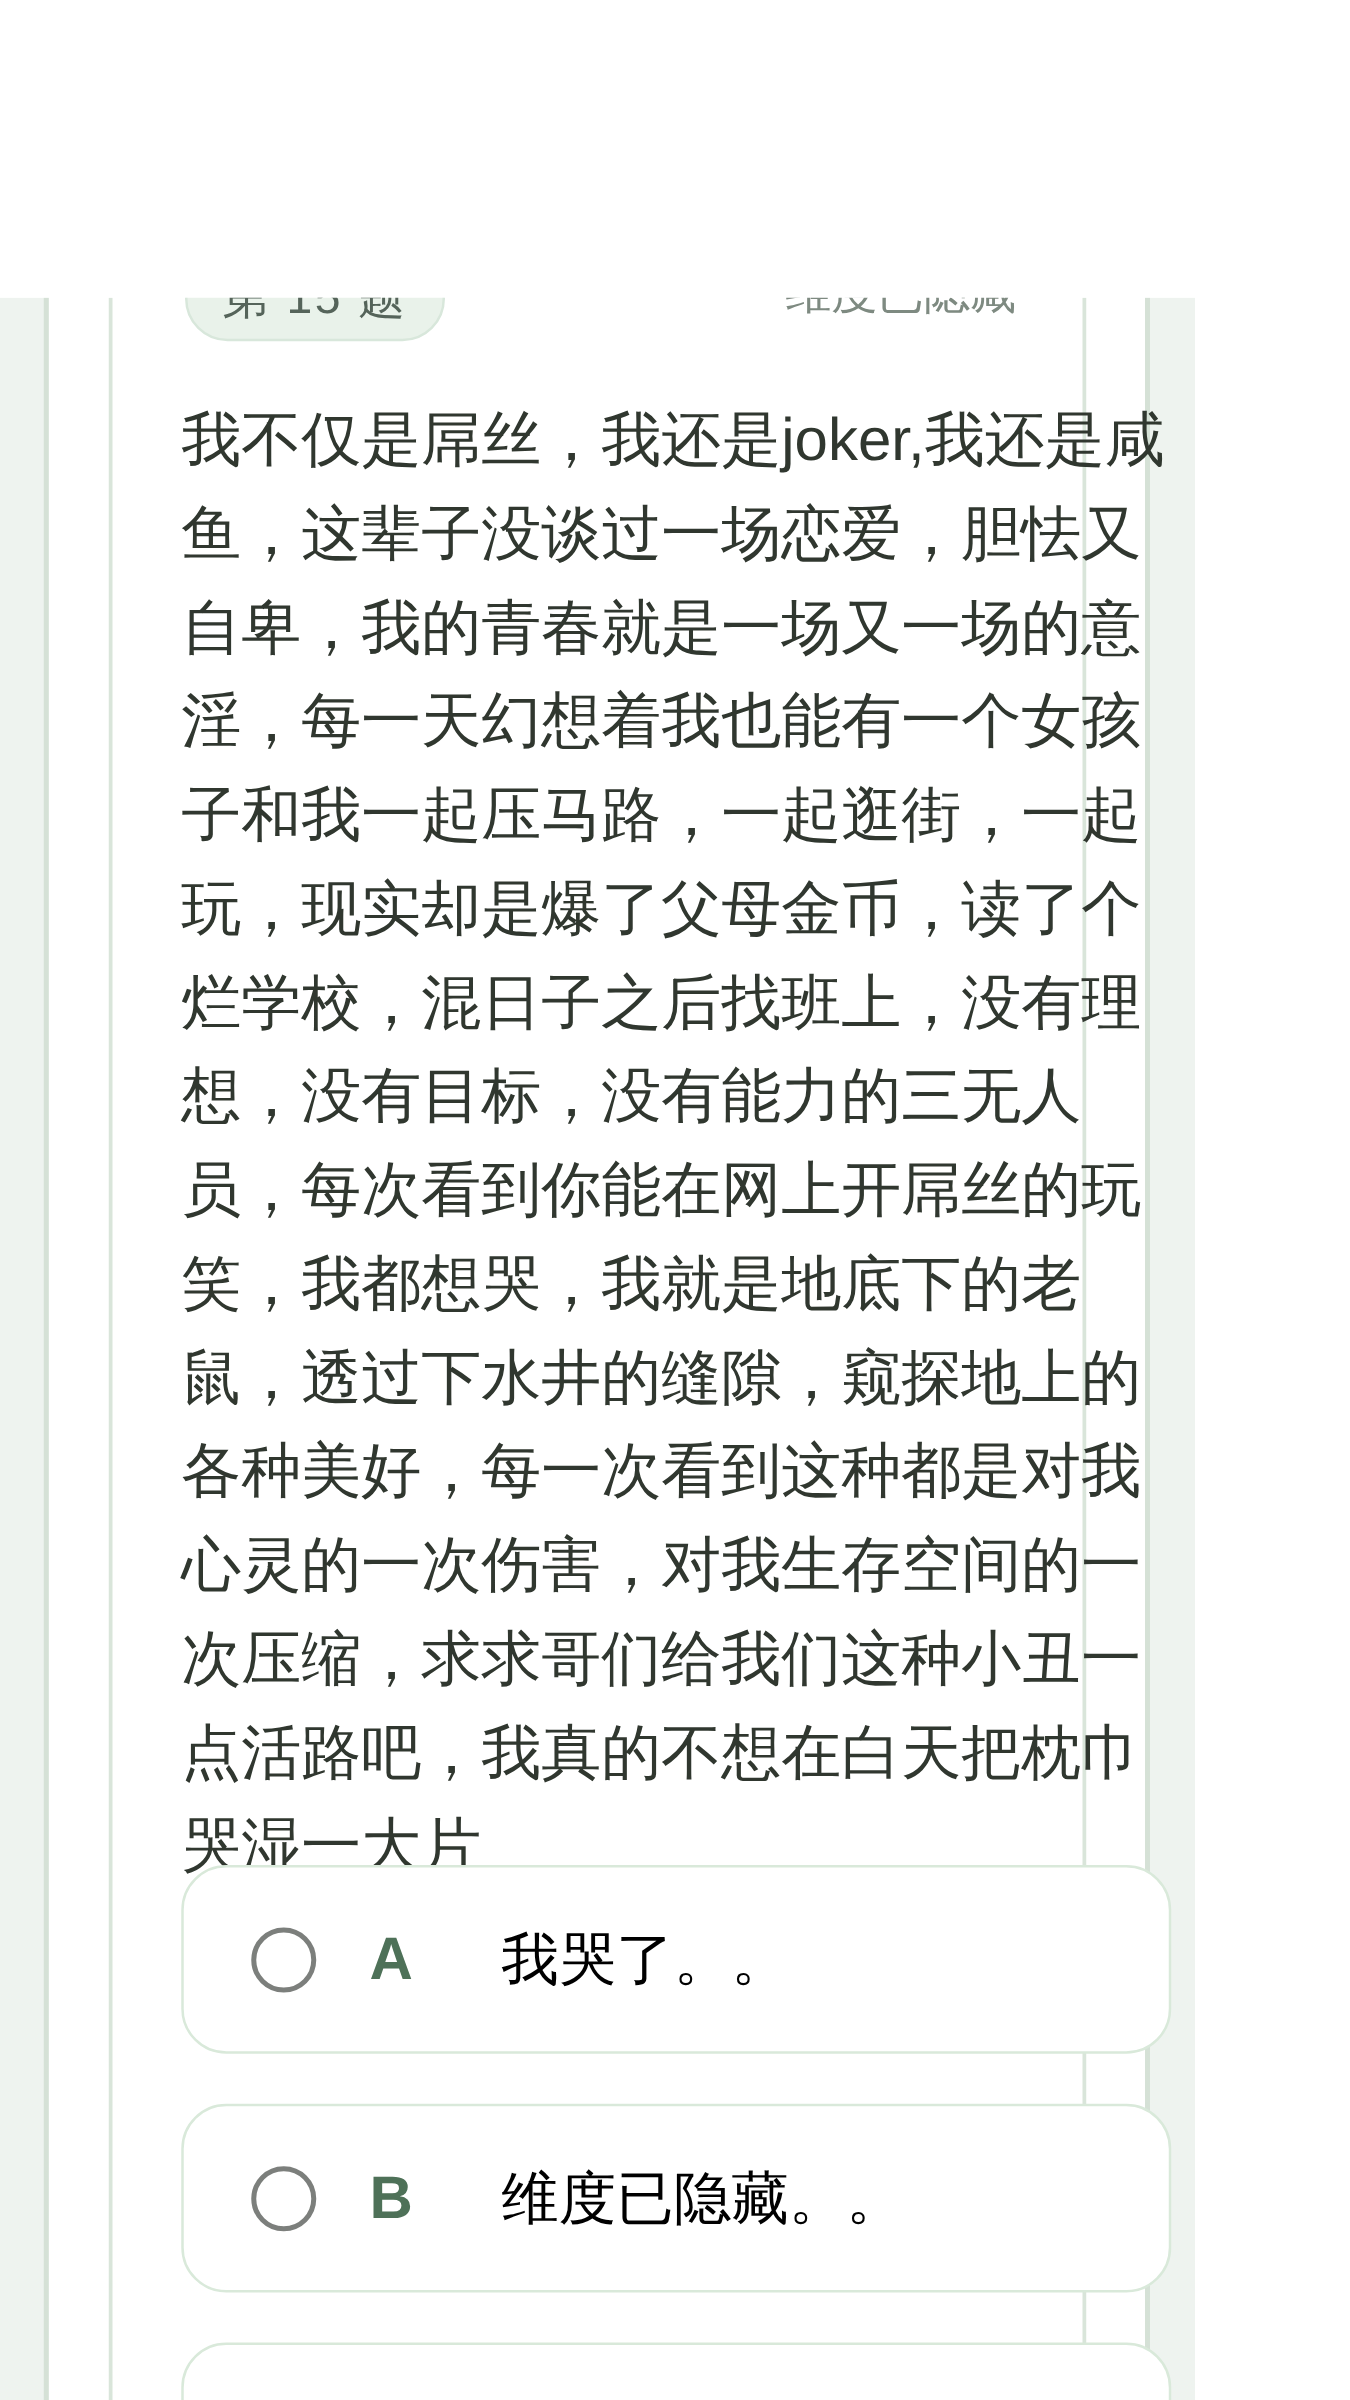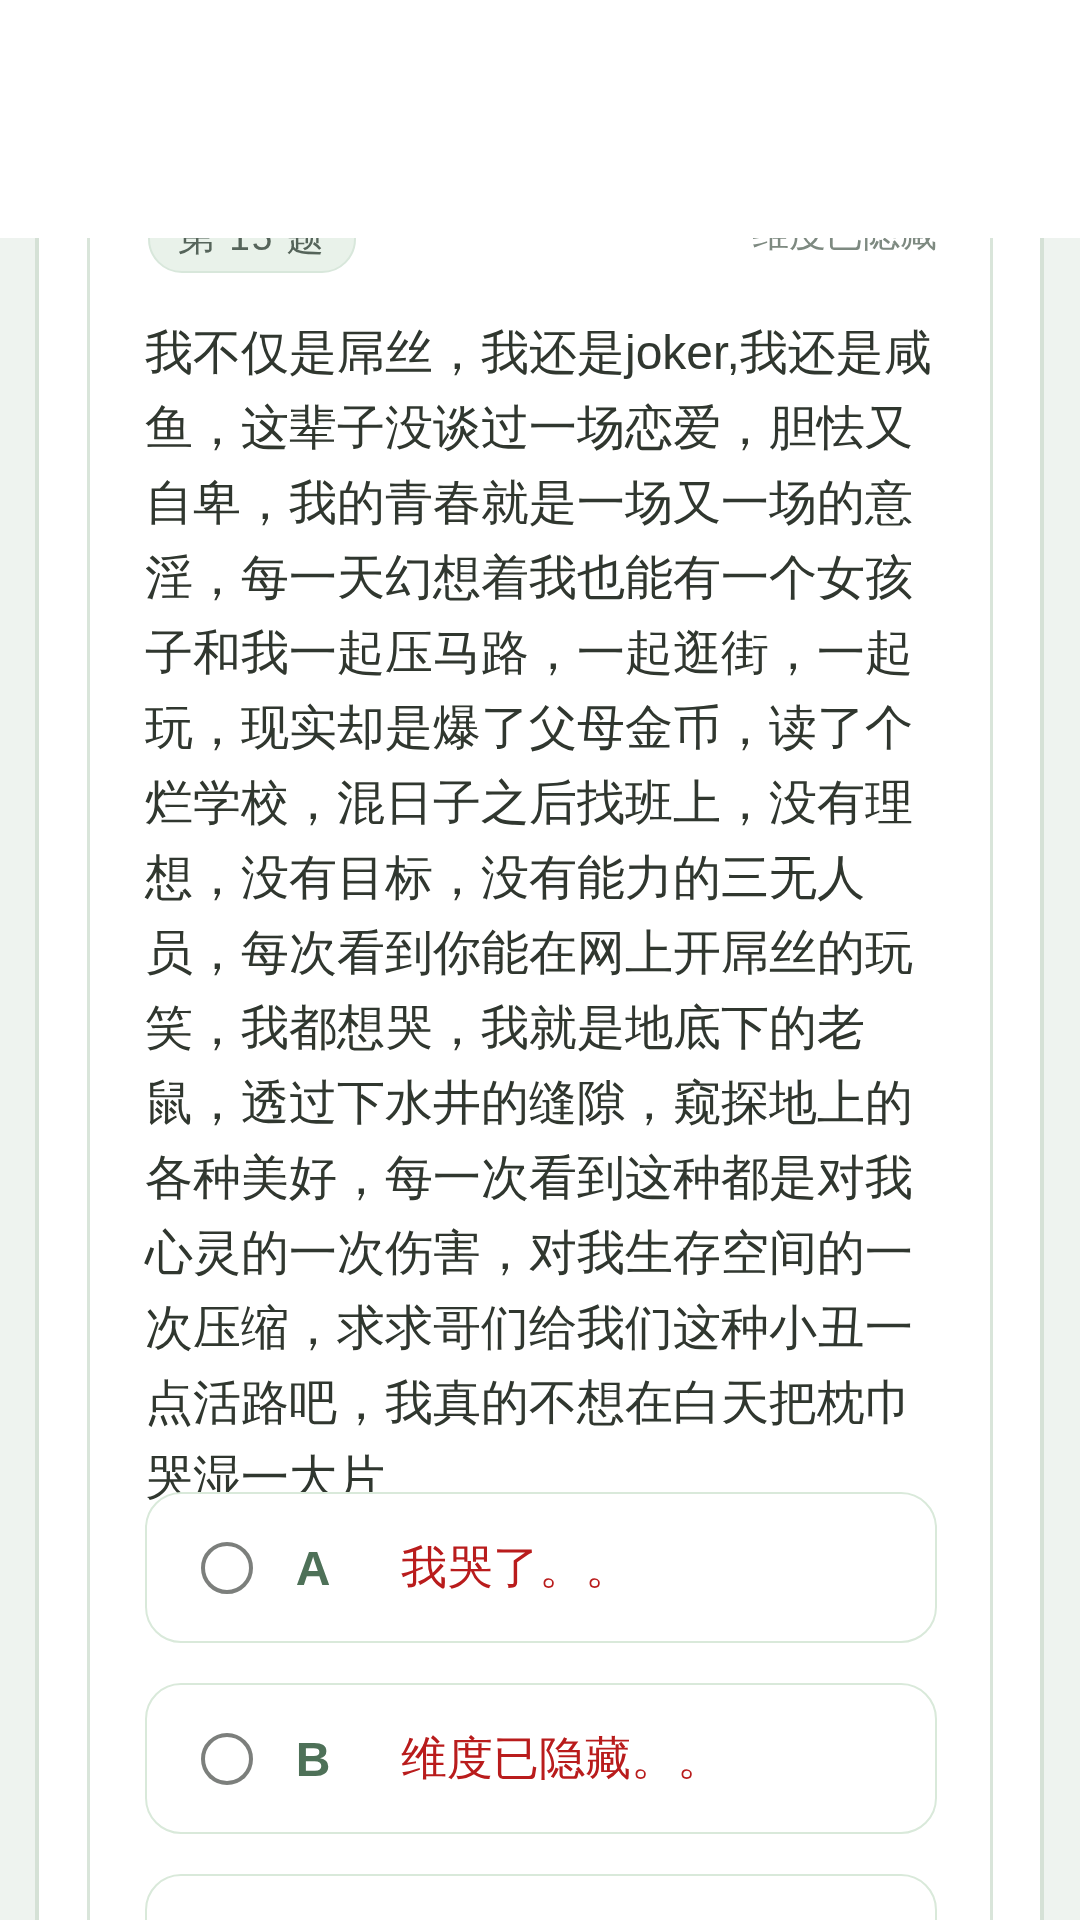--- a/index.html
+++ b/index.html
@@ -6,21 +6,21 @@
   body{
     width:1080px;height:1920px;
     background:#ffffff;
     font-family:"Liberation Sans","DejaVu Sans",sans-serif;
     overflow:hidden;position:relative;
   }
   .screen{position:absolute;left:0;top:0;width:1080px;height:1920px;background:#ffffff;}
   
   .top-blank{position:absolute;left:0;top:0;width:1080px;height:238px;background:#ffffff;z-index:5;}
   
-  .content{position:absolute;left:0;top:238px;width:1080px;height:1682px;overflow:hidden;background:#ffffff;}
+  .content{position:absolute;left:0;top:238px;width:956px;height:1682px;overflow:hidden;background:#ffffff;}
   
   .edge-strip{position:absolute;top:0;bottom:0;background:#eef3ef;}
   .edge-strip.left{left:0;width:35px;border-right:4px solid #d5e1d6;}
   .edge-strip.right{right:0;width:36px;border-left:4px solid #d5e1d6;}
   
   .card{
     position:absolute;left:87px;right:87px;top:0;bottom:0;
     background:#ffffff;
     border-left:3px solid #d9e5da;border-right:3px solid #d9e5da;
   }
@@ -53,21 +53,21 @@
     width:44px;height:44px;border:4px solid #7c7f7c;border-radius:50%;
     background:#ffffff;
   }
   .letter{
     position:absolute;left:142px;width:48px;text-align:center;
     top:50%;transform:translateY(-50%);
     font-size:48px;font-weight:bold;color:#4e7158;
   }
   .opt-text{
     position:absolute;left:254px;top:50%;transform:translateY(-50%);
-    font-size:46px;color:#b91c1c;white-space:nowrap;text-align:right;
+    font-size:46px;color:#000000;white-space:nowrap;text-align:right;
   }
 </style>
 </head>
 <body>
 
 <div class="screen">
 
   <div class="content">
 
     <div class="edge-strip left"></div>

